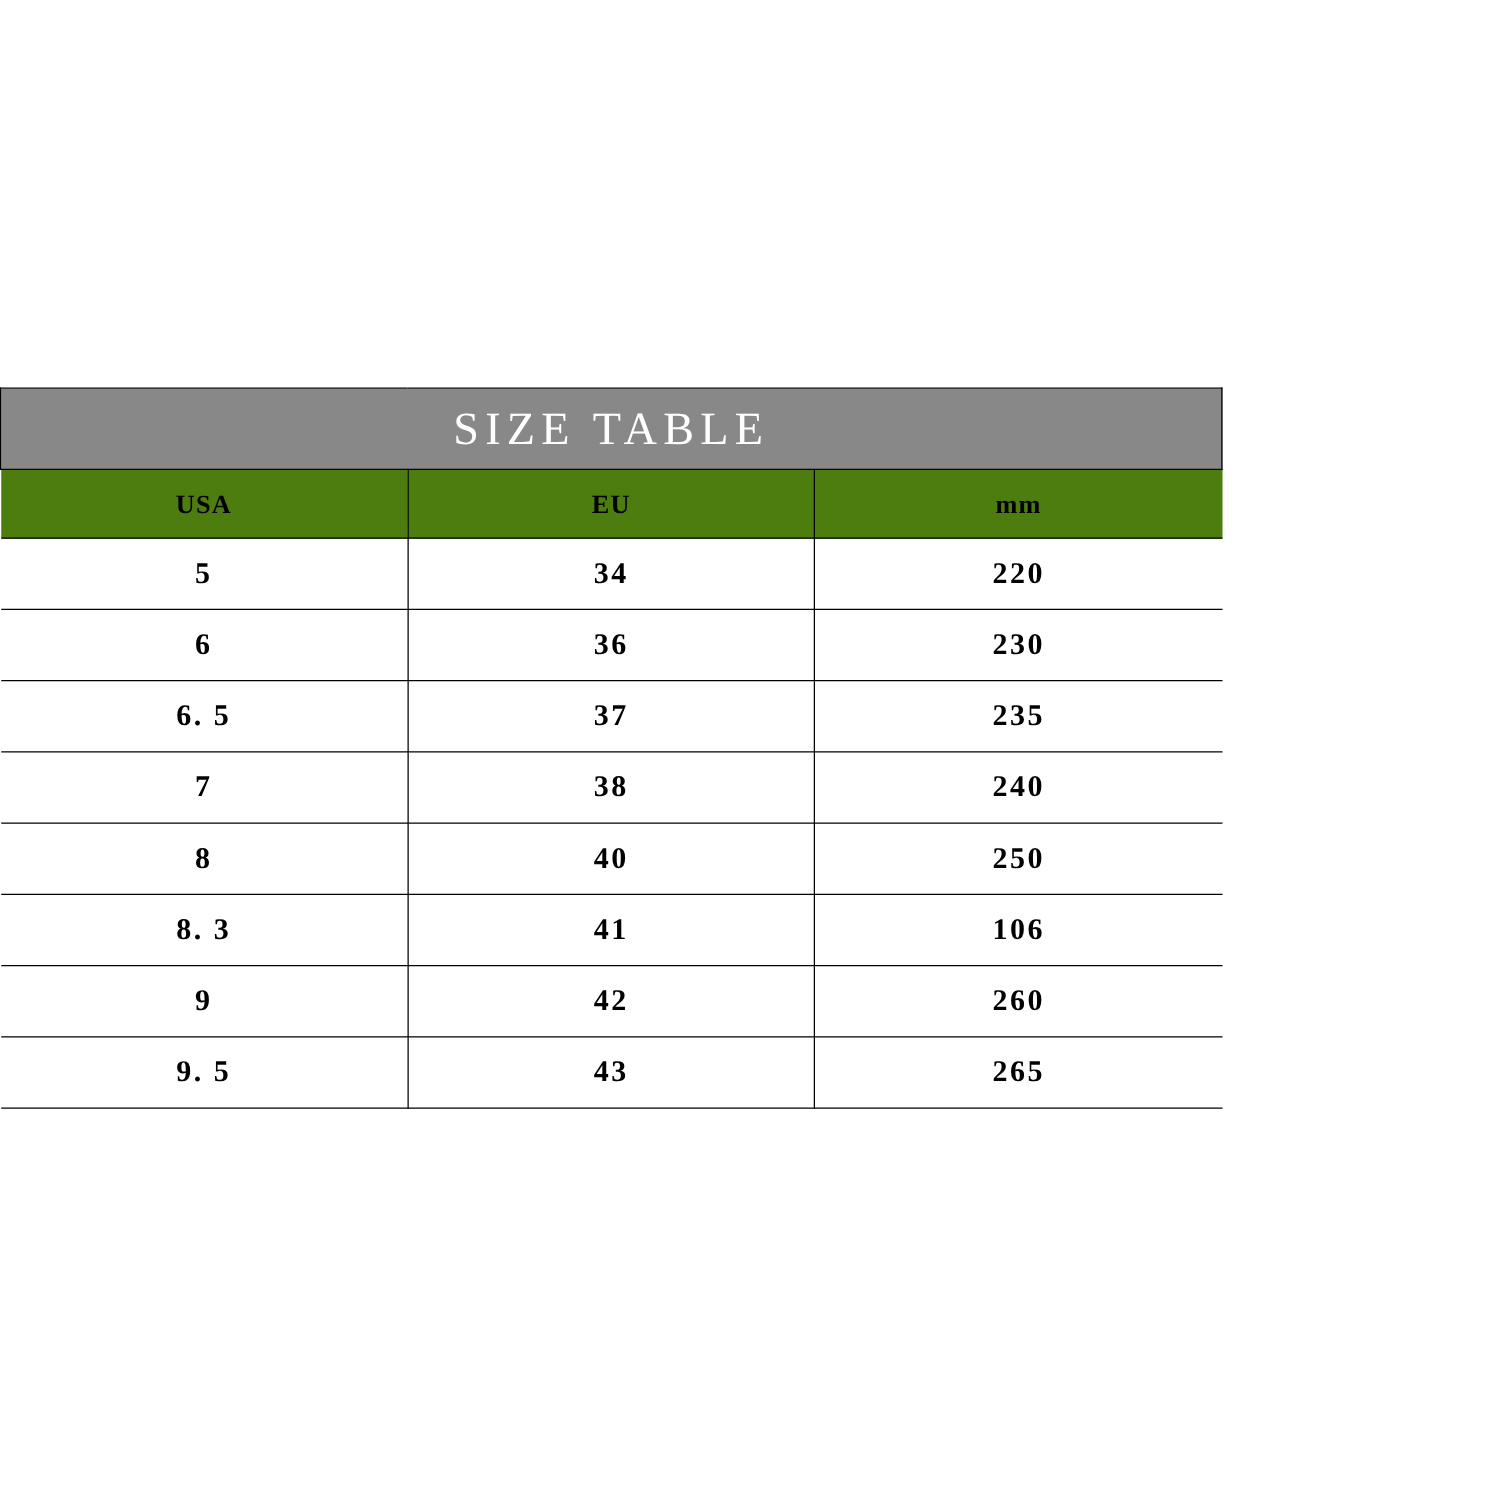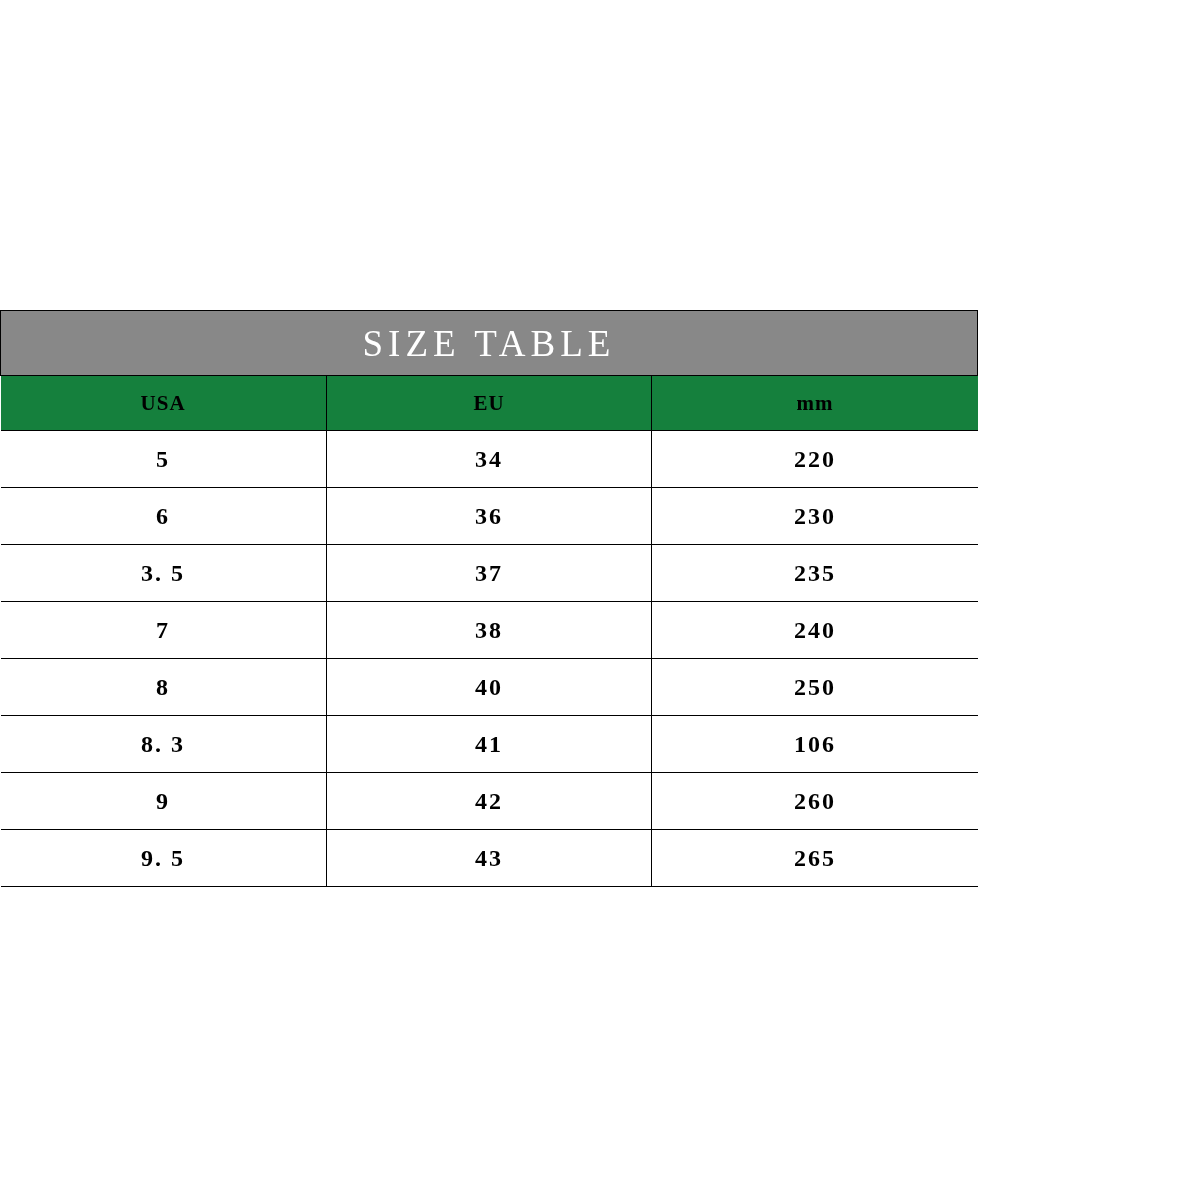--- a/index.html
+++ b/index.html
@@ -44,21 +44,21 @@
     font-size: 37px;
     letter-spacing: 5px;
     height: 64px;
     font-weight: normal;
     font-family: "Liberation Serif", serif;
     border-left: none;
     border-right: none;
   }
   
   .hdr {
-    background: #15803d;
+    background: #4d7c0f;
     height: 54px;
     font-size: 21px;
     font-weight: bold;
     color: #000000;
     letter-spacing: 1px;
   }
   .hdr.first { border-left: none; }
   .hdr.last  { border-right: none; }
   
   .cell {
@@ -95,21 +95,21 @@
           <td class="cell first col-usa">5</td>
           <td class="cell col-eu">34</td>
           <td class="cell last col-mm">220</td>
         </tr>
         <tr>
           <td class="cell first col-usa">6</td>
           <td class="cell col-eu">36</td>
           <td class="cell last col-mm">230</td>
         </tr>
         <tr>
-          <td class="cell first col-usa">3. 5</td>
+          <td class="cell first col-usa">6. 5</td>
           <td class="cell col-eu">37</td>
           <td class="cell last col-mm">235</td>
         </tr>
         <tr>
           <td class="cell first col-usa">7</td>
           <td class="cell col-eu">38</td>
           <td class="cell last col-mm">240</td>
         </tr>
         <tr>
           <td class="cell first col-usa">8</td>

